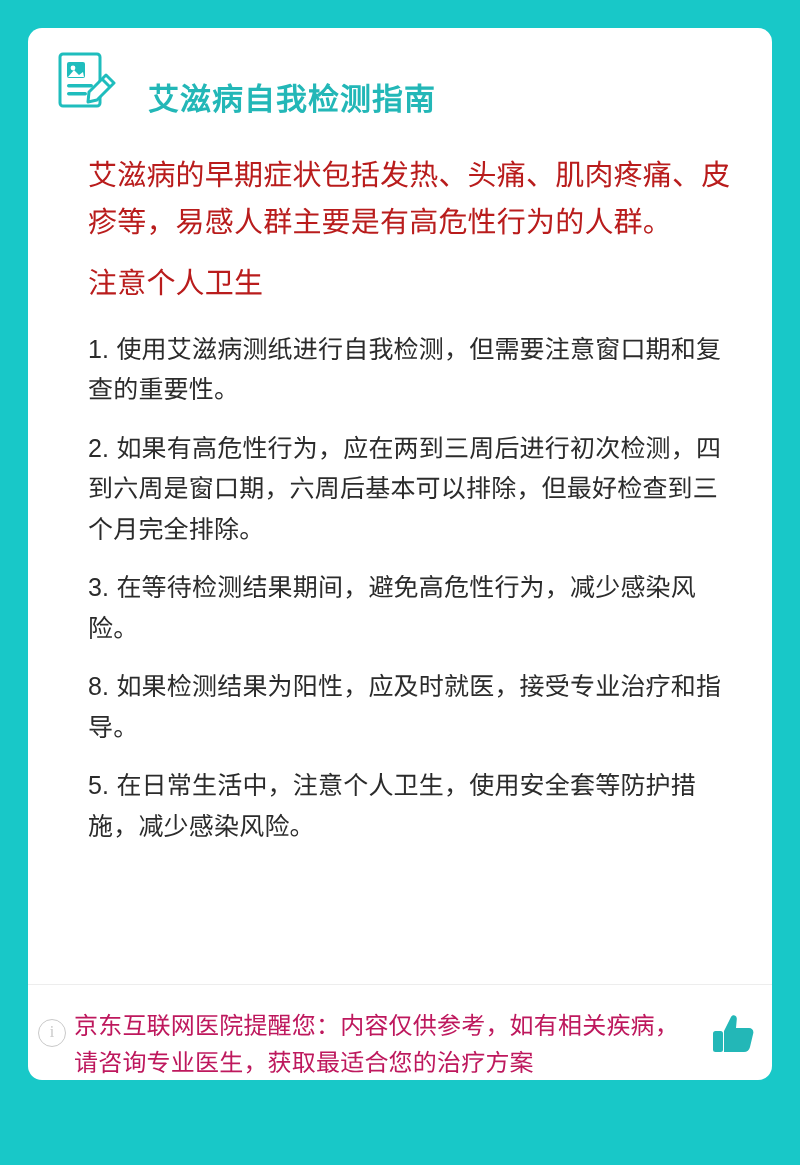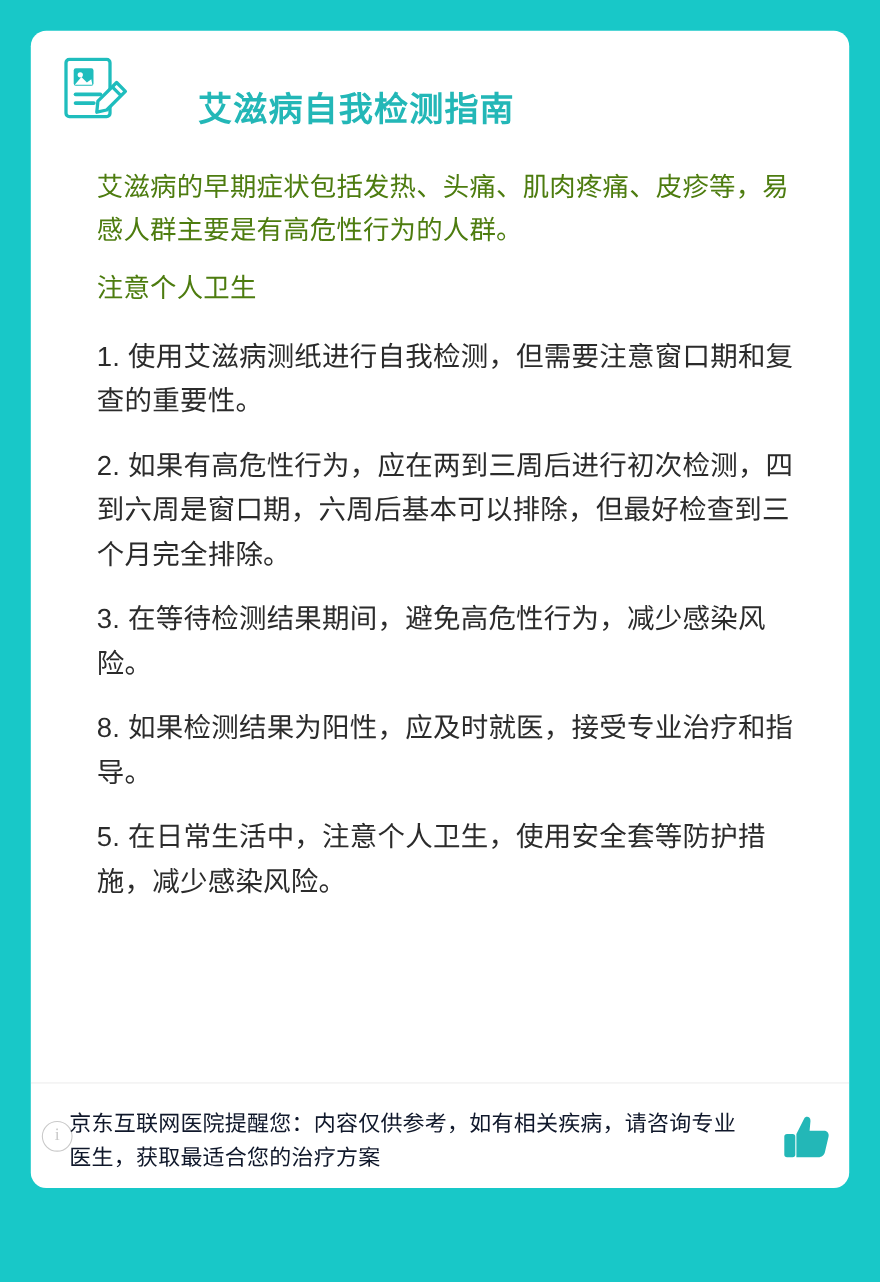--- a/index.html
+++ b/index.html
@@ -41,21 +41,20 @@
 
   .title {
     position: absolute;
     left: 120px;
     top: 46px;
     font-size: 31px;
     font-weight: bold;
     color: #23b7b7;
     letter-spacing: 1px;
     white-space: nowrap;
-    margin-left: 32px;
   }
 
   .content {
     position: absolute;
     left: 30px;
     top: 110px;
     right: 26px;
   }
 
   h2.section-head {
@@ -65,22 +64,22 @@
     font-weight: bold;
     color: #2b2b2b;
     line-height: 1.3;
   }
   .section-head.first { margin-top: 18px; }
   .section-head.spaced { margin-top: 36px; }
 
   p.para {
     margin: 14px 0 0 0;
     padding: 0 6px 0 30px;
-    font-size: 24px;
-    color: #4d7c0f;
+    font-size: 29px;
+    color: #b91c1c;
     line-height: 1.62;
     letter-spacing: 0.2px;
   }
   .list { margin-top: 22px; }
   .list-item {
     margin: 18px 0 0 0;
     padding: 0 4px 0 30px;
     font-size: 25px;
     color: #2b2b2b;
     line-height: 1.62;
@@ -105,26 +104,26 @@
     border-radius: 50%;
     border: 1.6px solid #c9c9c9;
     color: #c9c9c9;
     font-size: 16px;
     line-height: 24px;
     text-align: center;
     font-family: "Liberation Serif", serif;
   }
   .footer-text {
     position: absolute;
-    left: 35px;
+    left: 46px;
     top: 22px;
     width: 620px;
-    font-size: 20px;
+    font-size: 24px;
     line-height: 1.55;
-    color: #0f172a;
+    color: #be185d;
     letter-spacing: 0.2px;
   }
   .thumb {
     position: absolute;
     right: 14px;
     top: 26px;
     width: 48px;
     height: 46px;
   }
   .thumb svg { display: block; }

